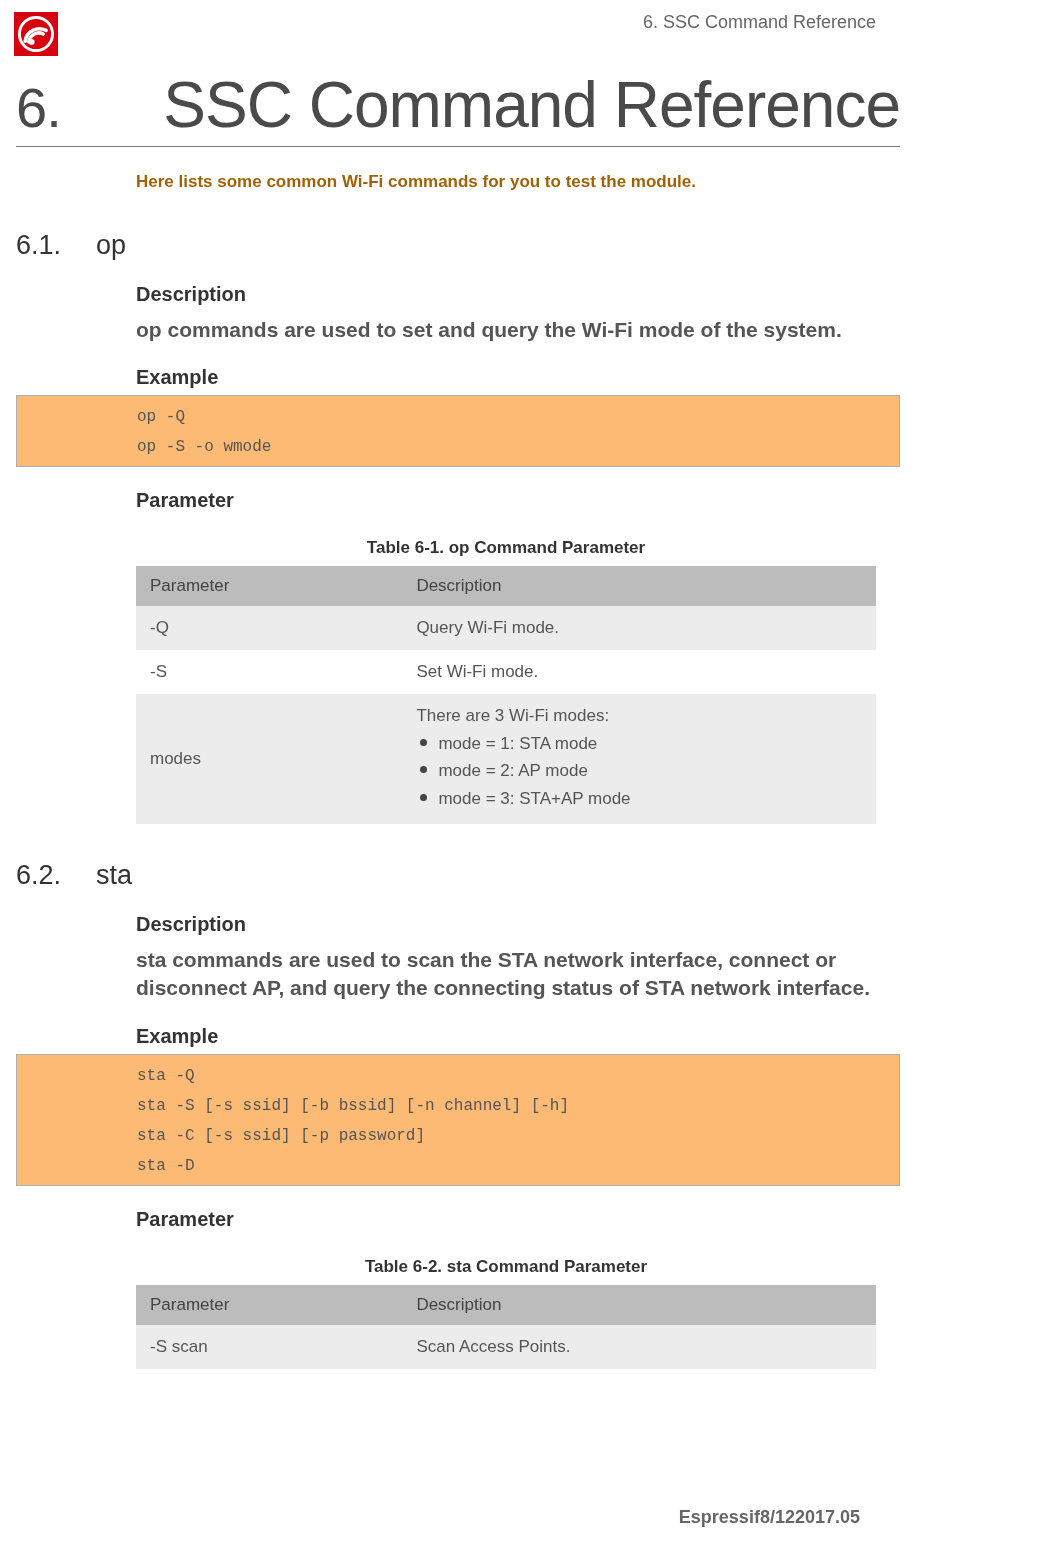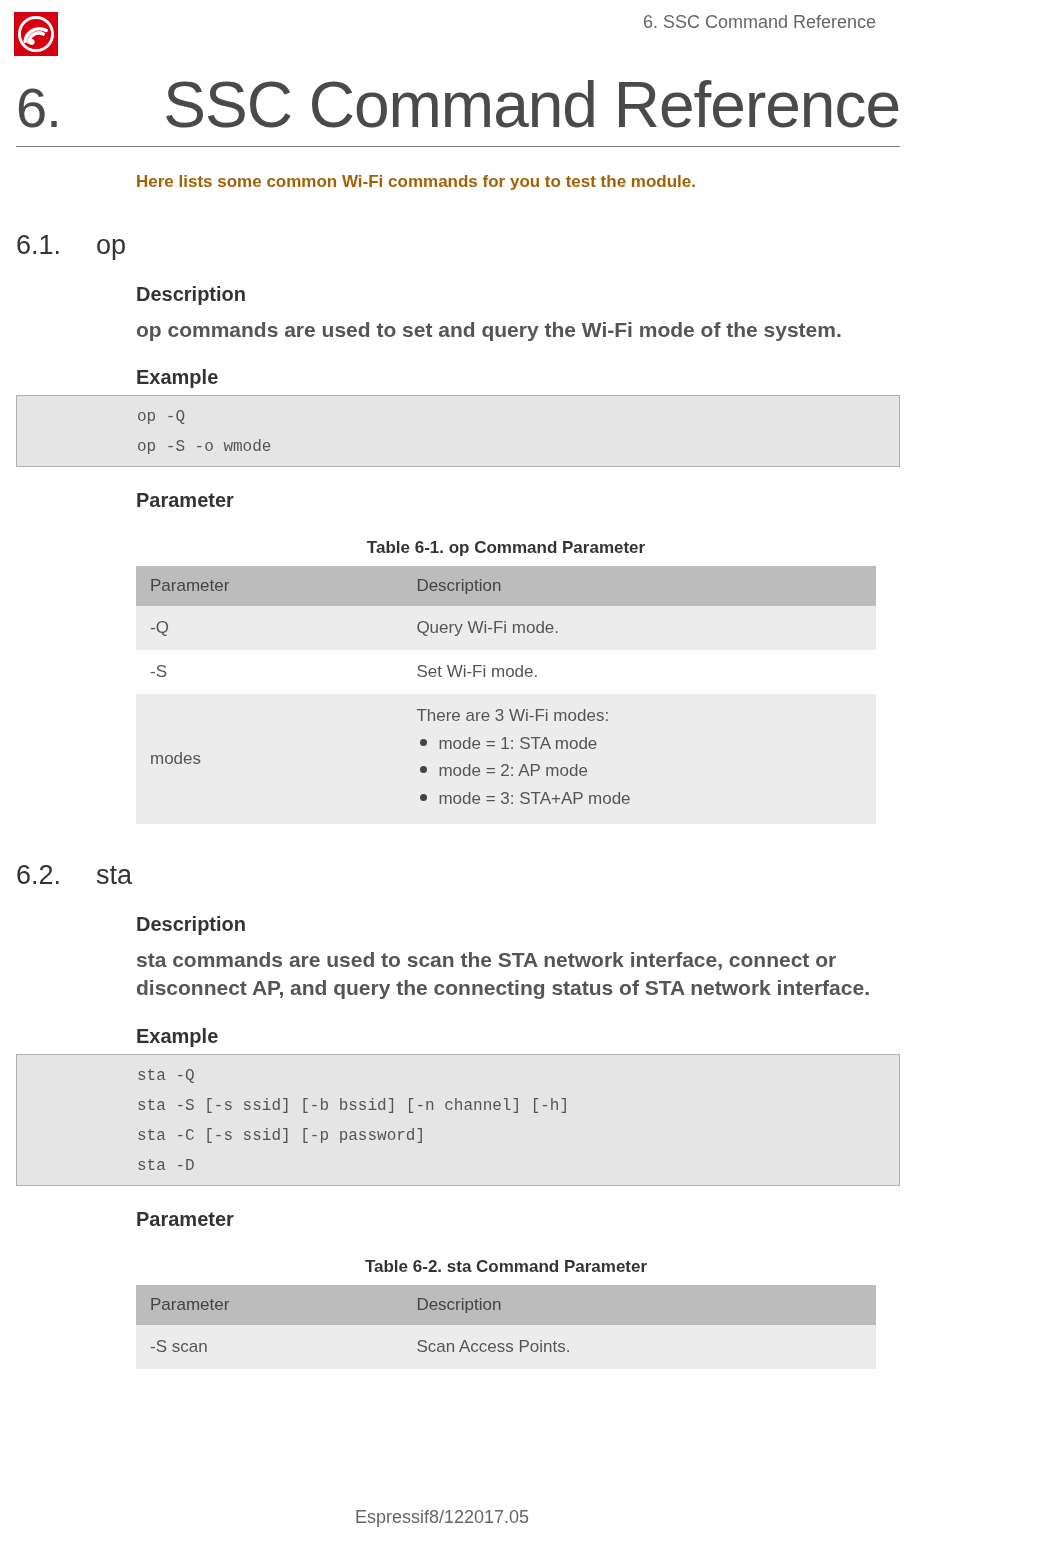--- a/index.html
+++ b/index.html
@@ -12,34 +12,34 @@
   .chapter-row { display: flex; align-items: baseline; justify-content: space-between; border-bottom: 1px solid #7a7a7a; margin: 12px 16px 8px 16px; padding-bottom: 4px; }
   .chapter-num { font-size: 56px; font-weight: 300; color: #4a4a4a; letter-spacing: -1px; }
   .chapter-title { font-size: 64px; font-weight: 300; color: #4a4a4a; letter-spacing: -1px; }
   .intro { font-size: 17px; font-weight: 700; color: #a16207; margin: 24px 16px 0 136px; line-height: 1.35; }
   .sec-row { display: flex; align-items: baseline; gap: 22px; margin: 36px 16px 0 16px; }
   .sec-num { font-size: 27px; font-weight: 400; color: #333; width: 58px; text-align: left; }
   .sec-name { font-size: 27px; font-weight: 400; color: #333; }
   .content-col { margin-left: 136px; margin-right: 40px; }
   .h3 { font-size: 20px; font-weight: 600; color: #333; margin-top: 22px; }
   .para { font-size: 21px; font-weight: 700; color: #555; margin-top: 10px; line-height: 1.35; }
-  .code-box { border: 1px solid #b0b0b0; margin: 6px 16px 0 16px; padding: 6px 16px 4px 120px; font-family: "Courier New", Courier, monospace; font-size: 16px; color: #555; background: #e5e5e5; }
+  .code-box { border: 1px solid #b0b0b0; margin: 6px 16px 0 16px; padding: 6px 16px 4px 120px; font-family: "Courier New", Courier, monospace; font-size: 16px; color: #555; background: #fdba74; }
   .code-line { padding: 6px 0; }
   .tbl-caption { text-align: center; font-size: 17px; font-weight: 600; color: #333; margin-top: 26px; }
   table.param { width: 100%; border-collapse: collapse; margin-top: 8px; font-size: 17px; }
   table.param th { background: #bcbcbc; color: #444; font-weight: 400; text-align: left; padding: 10px 14px; }
   table.param td { padding: 12px 14px; color: #555; font-weight: 300; vertical-align: middle; }
   table.param tr.row-a td { background: #ececec; }
   table.param tr.row-b td { background: #fff; }
   table.param td.col-param { width: 36%; }
   .bullets { list-style: none; padding-left: 0; }
   .bullets li { position: relative; padding-left: 22px; line-height: 1.6; }
   .bullets li::before { content: ""; width: 7px; height: 7px; background: #444; border-radius: 50%; position: absolute; left: 4px; top: 9px; }
   .desc-lead { padding-bottom: 4px; }
-  .footer { position: absolute; bottom: 14px; left: 0; right: 8px; display: flex; justify-content: center; padding: 0 40px 0 16px; font-size: 18px; color: #666; font-weight: 400; }
+  .footer { position: absolute; bottom: 14px; left: 0; right: 16px; display: flex; justify-content: flex-end; padding: 0 40px 0 16px; font-size: 18px; color: #666; font-weight: 700; }
 </style>
 </head>
 <body>
 <div class="page">
 
 <div class="topbar">
   <div class="logo-box">
     <svg viewBox="0 0 100 100">
       <circle cx="50" cy="50" r="46" fill="none" stroke="#fff" stroke-width="8"></circle>
       <path d="M20 70 A40 40 0 0 1 78 40" fill="none" stroke="#fff" stroke-width="10" stroke-linecap="round"></path>

